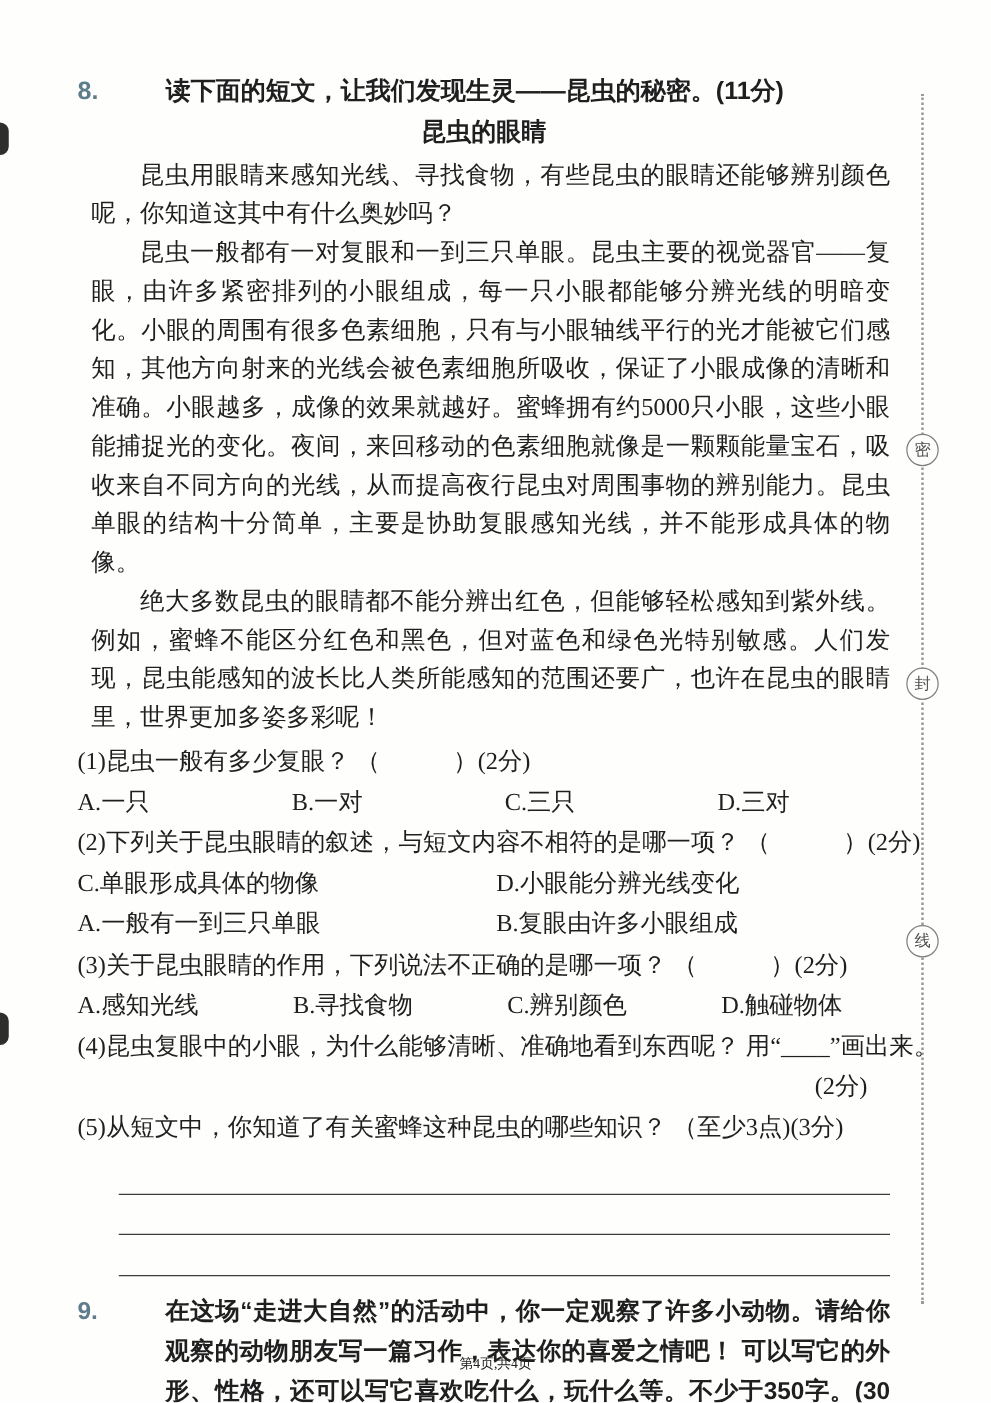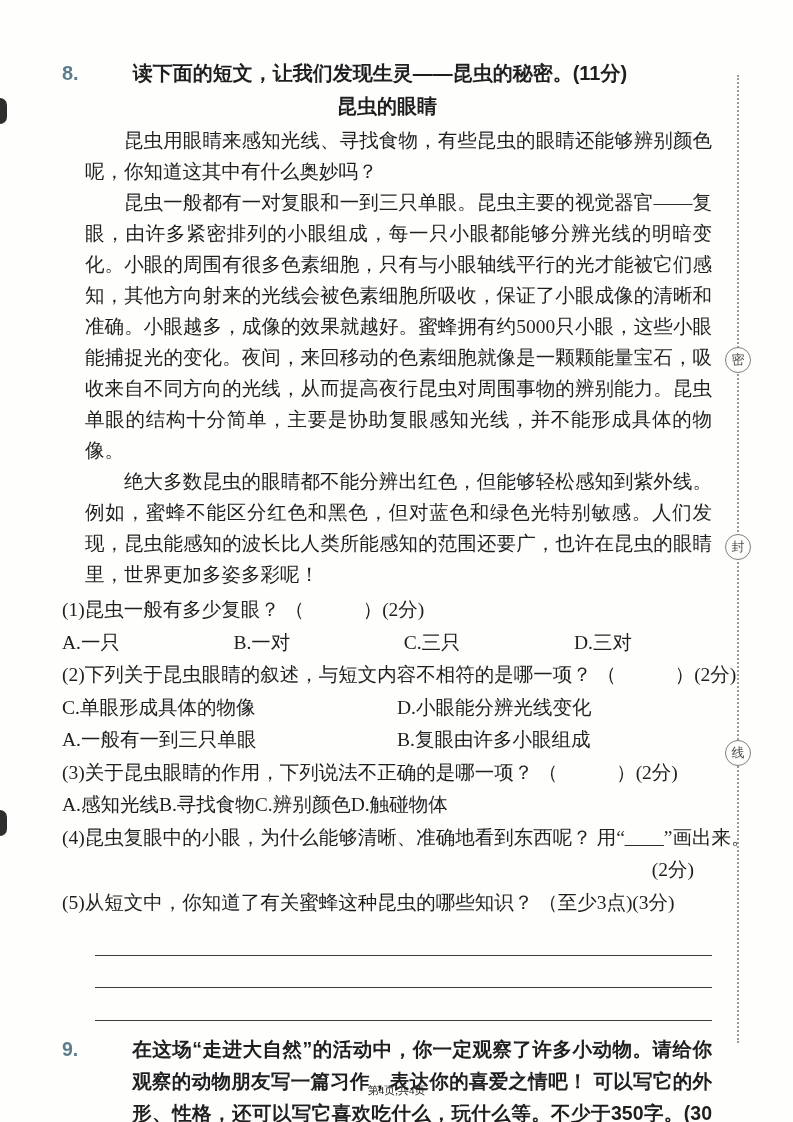--- a/index.html
+++ b/index.html
@@ -12,29 +12,29 @@
 
   .q-header { display:flex; align-items:flex-start;
     font-family:"Liberation Sans", sans-serif; font-weight:bold;
     font-size:20px; line-height:30px; }
   .q-num { color:#5e7d8c; margin-right:7px; flex:0 0 auto; }
   .q-prompt { flex:1;margin-left:47px; }
 
   .passage-title { text-align:center; font-family:"Liberation Sans", sans-serif;
     font-weight:bold; font-size:20px; line-height:30px; margin-top:3px; }
 
-  .passage { margin-left:23px; margin-top:4px; font-size:19.5px;
+  .passage { margin-left:11px; margin-top:4px; font-size:19.5px;
     line-height:31px; text-align:justify; }
   .passage p { margin:0; text-indent:2em; }
 
   .subq { font-size:19.5px; line-height:32.5px; margin-top:4px; }
   .sq-line { white-space:nowrap; }
   .opts { display:flex; }
   .opts.j558 { width:570px; justify-content:space-between; }
-  .opts.j610 { width:612px; }
+  .opts.j610 { width:612px; justify-content:space-between; }
   .opts.twocol .col1 { display:inline-block; width:335px; }
   .score-right { text-align:right; padding-right:18px; }
 
   .ans-lines { margin-left:33px; margin-top:4px; width:617px; }
   .ans-line { height:31.5px; border-bottom:1.3px solid #3c3c3c; }
 
   .q9 { display:flex; align-items:flex-start; margin-top:0;
     font-family:"Liberation Sans", sans-serif; font-weight:bold;
     font-size:19.5px; line-height:32px; padding-top:12px; }
   .q9 .q-prompt { text-align:justify; }

